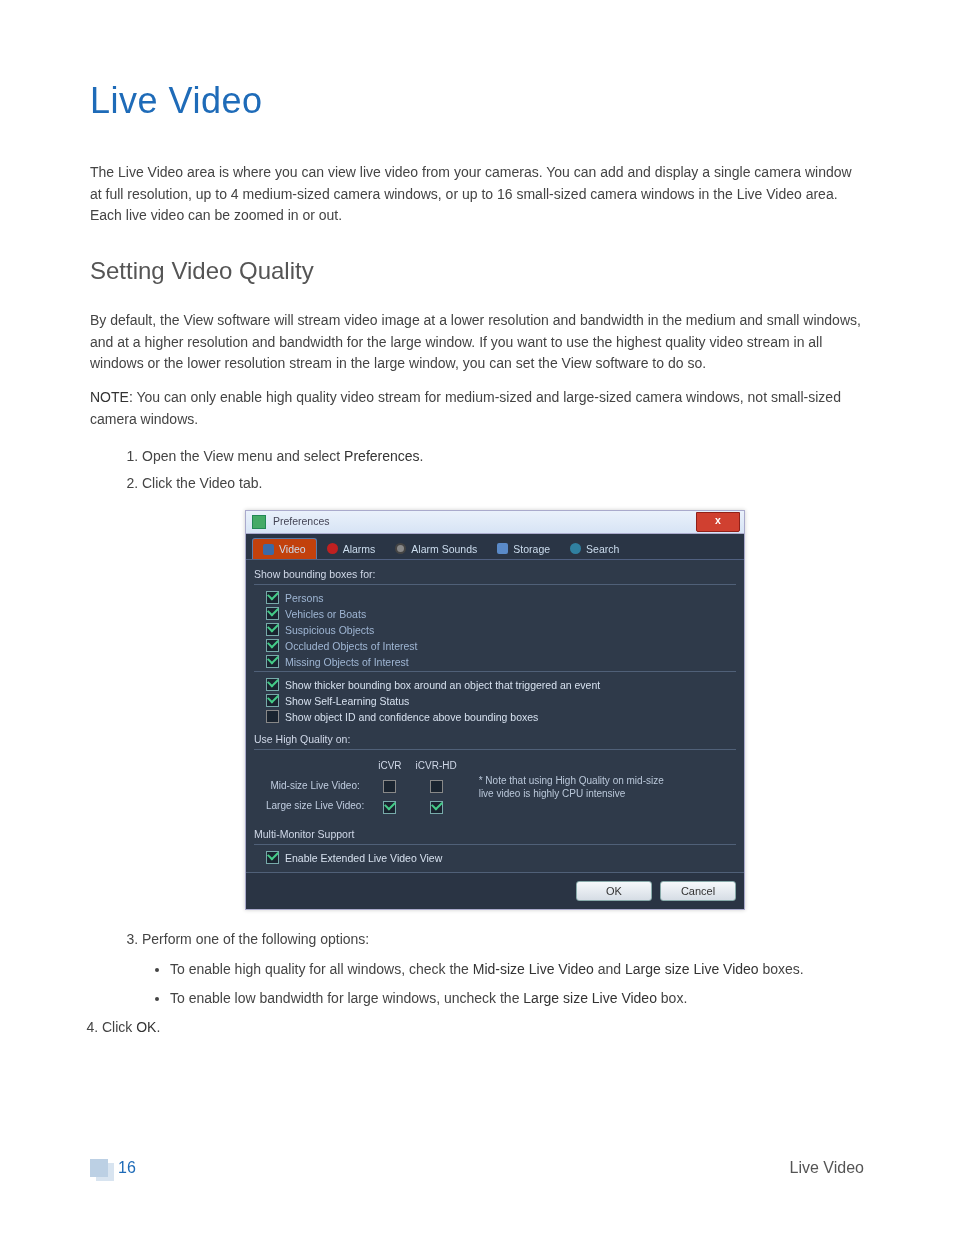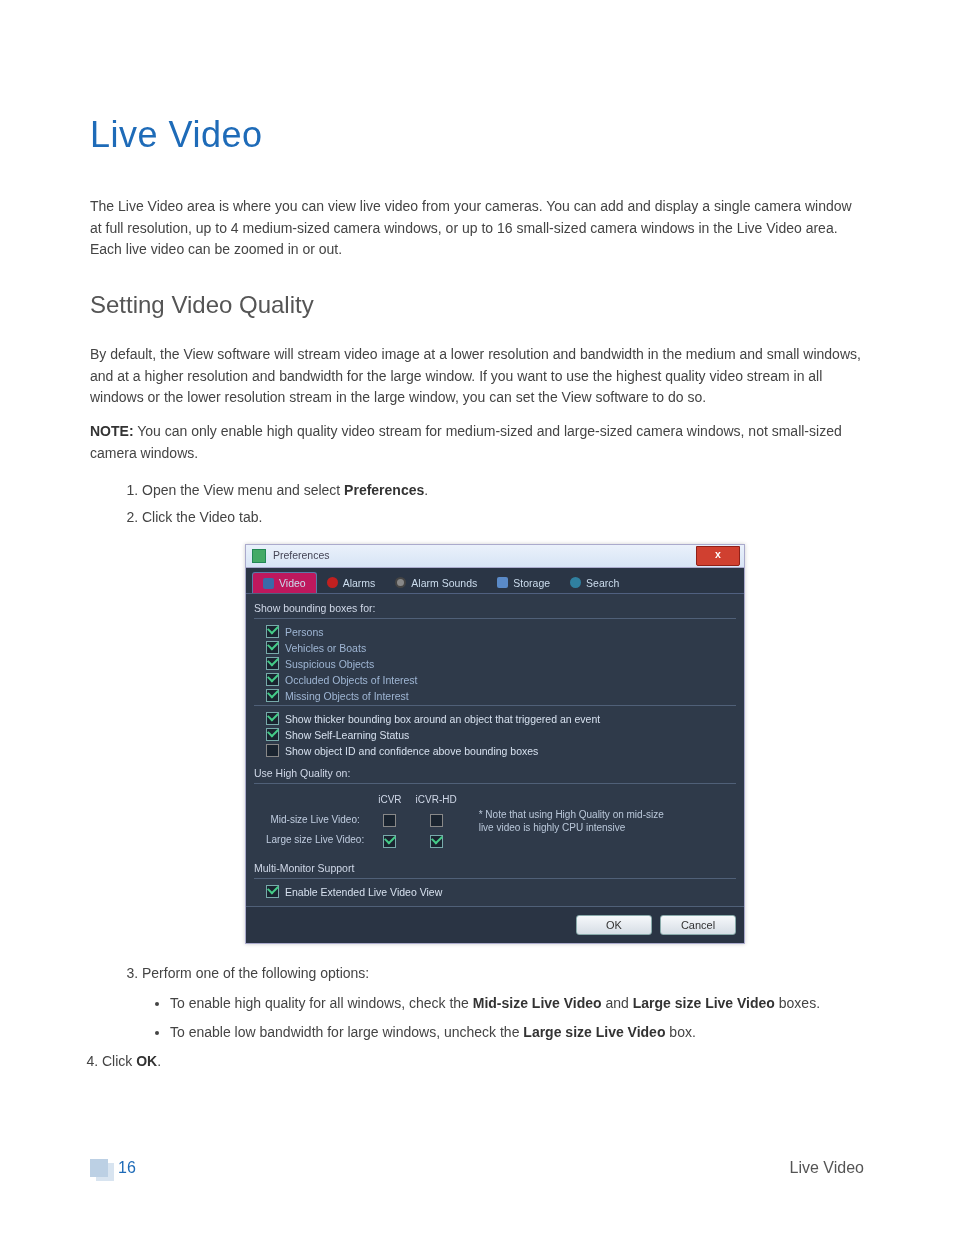--- a/index.html
+++ b/index.html
@@ -4,21 +4,21 @@
 <style>
   body {
     margin: 0;
     padding: 0;
     font-family: Arial, Helvetica, sans-serif;
     background: #ffffff;
     color: #333;
     width: 954px;
   }
   .page {
-    padding: 114px 90px 40px 90px;
+    padding: 80px 90px 40px 90px;
     box-sizing: border-box;
     min-height: 1235px;
     position: relative;
   }
   h1 {
     font-weight: 300;
     font-size: 36px;
     color: #1e6bb8;
     margin: 0 0 40px 0;
     letter-spacing: 0.5px;
@@ -41,21 +41,21 @@
     line-height: 1.7;
     padding-left: 52px;
   }
   ol > li { margin: 4px 0; }
   ul.inner {
     list-style: disc;
     margin: 6px 0;
     padding-left: 28px;
   }
   ul.inner li { margin: 5px 0; }
-  strong { font-weight: bold; color: #333; }
+  strong { font-weight: normal; color: #333; }
 
   
   .dialog-wrap {
     margin: 14px 0 18px 155px;
     width: 500px;
   }
   .dialog {
     border: 1px solid #aac;
     font-size: 10.5px;
     color: #ddd;
@@ -98,21 +98,21 @@
     border-bottom: 1px solid #506080;
   }
   .tab {
     display: flex; align-items:center;
     padding: 4px 10px;
     color: #cde;
     font-size: 10.5px;
     gap:5px;
   }
   .tab.active {
-    background: #be185d;
+    background: #c2410c;
     border: 1px solid #5a7aa8;
     border-bottom: none;
     border-radius: 3px 3px 0 0;
   }
   .ti { width:11px; height:11px; display:inline-block; border-radius:2px; }
   .ti-video  { background:#3a6aa8; }
   .ti-alarms { background:#c02020; border-radius:50%; }
   .ti-asnd   { background:#888; border-radius:50%; border:2px solid #444; box-sizing:border-box; }
   .ti-storage{ background:#5a8ac8; }
   .ti-search { background:#3080a0; border-radius:50%; }

